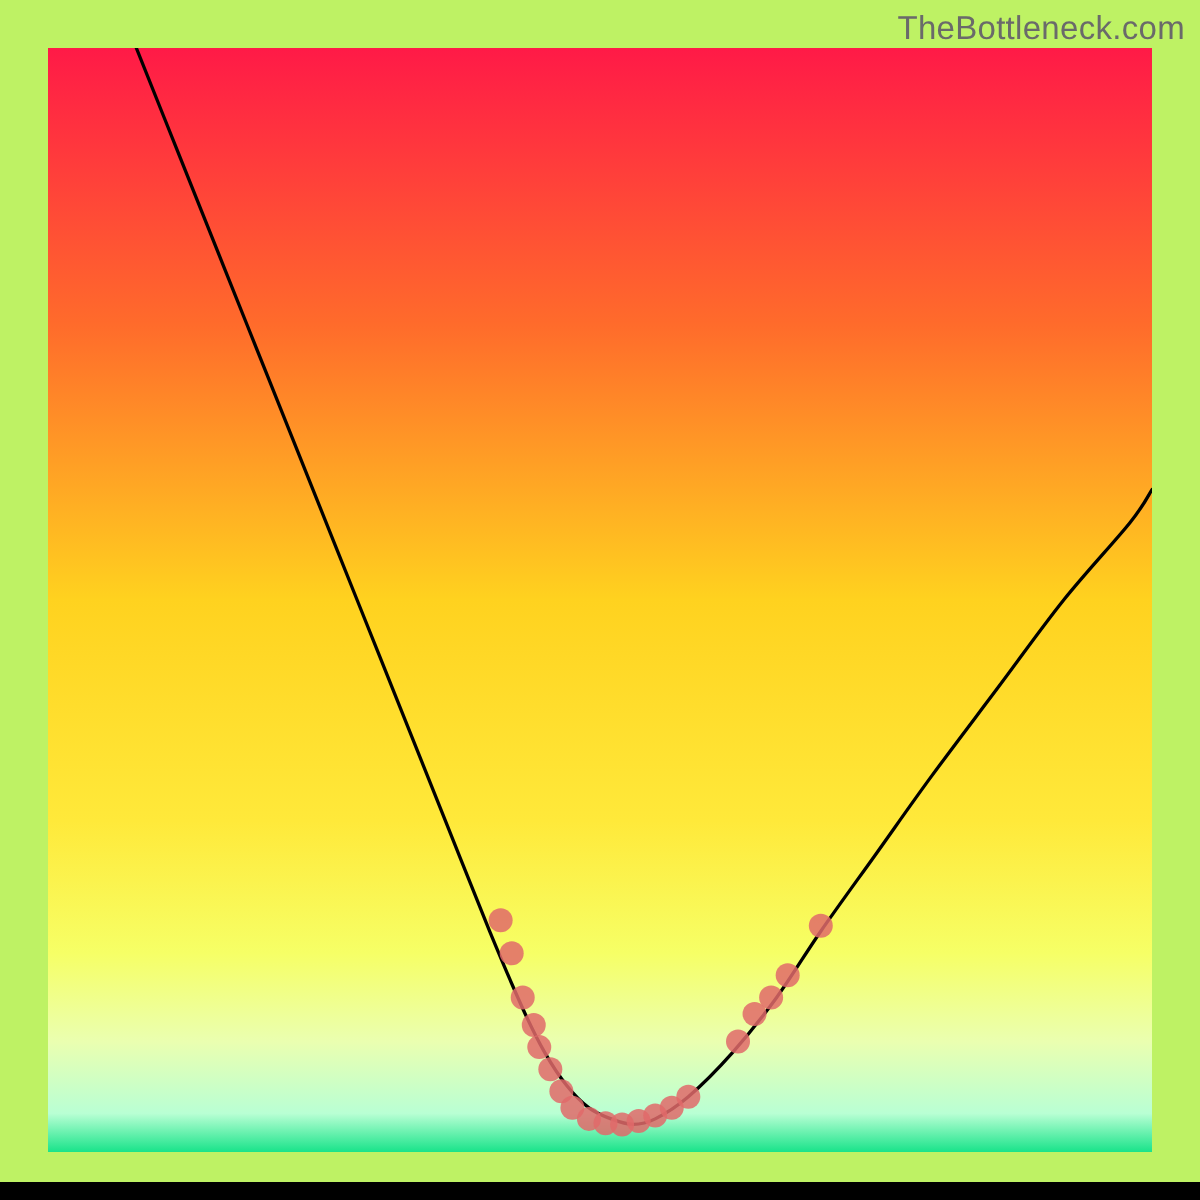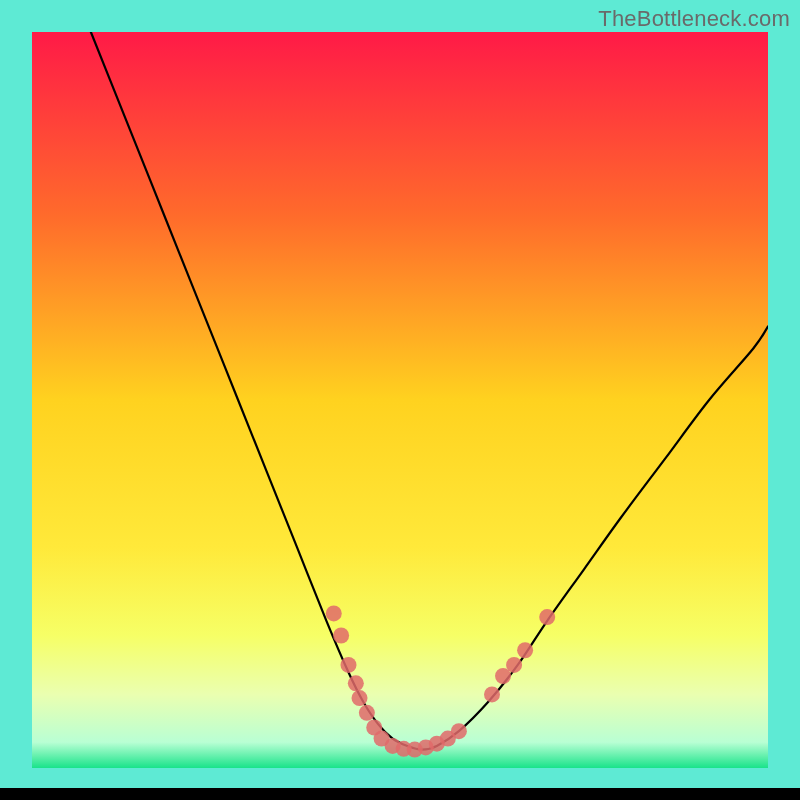--- a/index.html
+++ b/index.html
@@ -10,21 +10,21 @@
     background: #000;
     overflow: hidden;
     font-family: Arial, Helvetica, sans-serif;
   }
   .frame {
     position: absolute;
     top: 0;
     left: 0;
     width: 800px;
     height: 788px;
-    background: #5eead4;
+    background: #bef264;
   }
   .plot {
     position: absolute;
     top: 32px;
     left: 32px;
     width: 736px;
     height: 736px;
     overflow: hidden;
   }
   .watermark {

